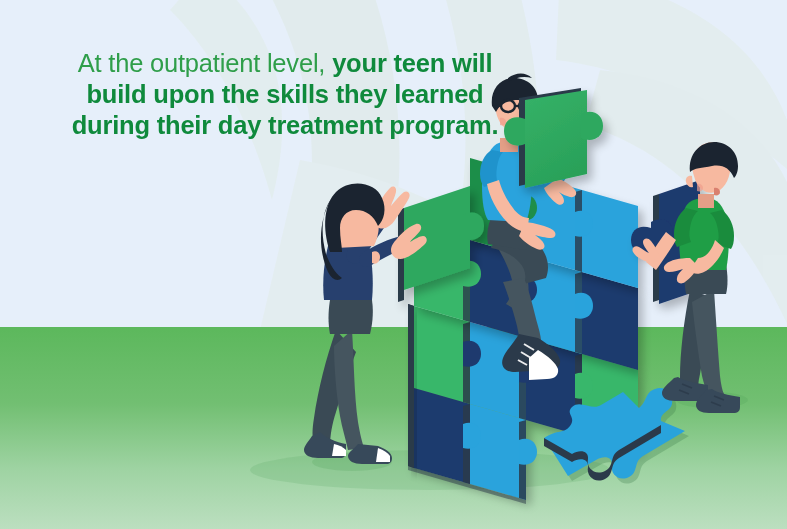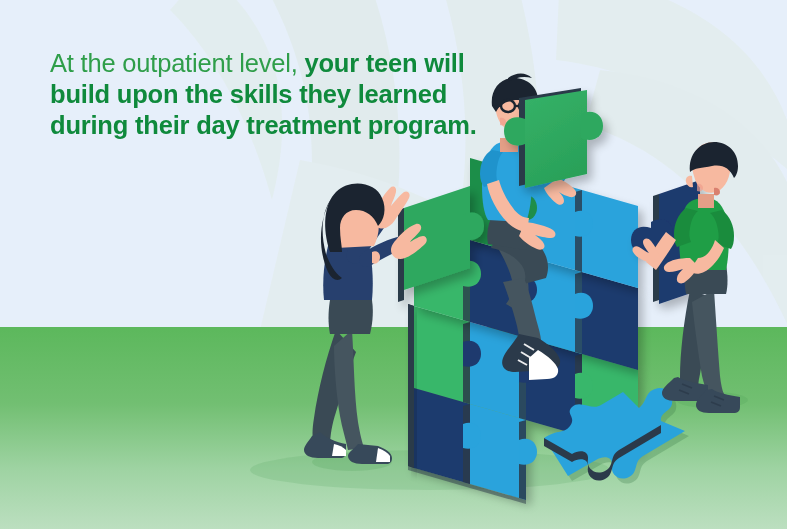--- a/index.html
+++ b/index.html
@@ -7,20 +7,21 @@
   body {
     font-family: "Liberation Sans", sans-serif;
     background:#e6effa;
     overflow:hidden;
   }
   #stage {
     position:relative;
     width:787px; height:529px;
     overflow:hidden;
     background:#e6effa;
+    text-align:center;
   }
   #art { position:absolute; inset:0; width:787px; height:529px; display:block; }
 
   
   #headline {
     position:absolute;
     left:50px; top:48px;
     width:470px;
     font-size:25.5px;
     line-height:31px;

